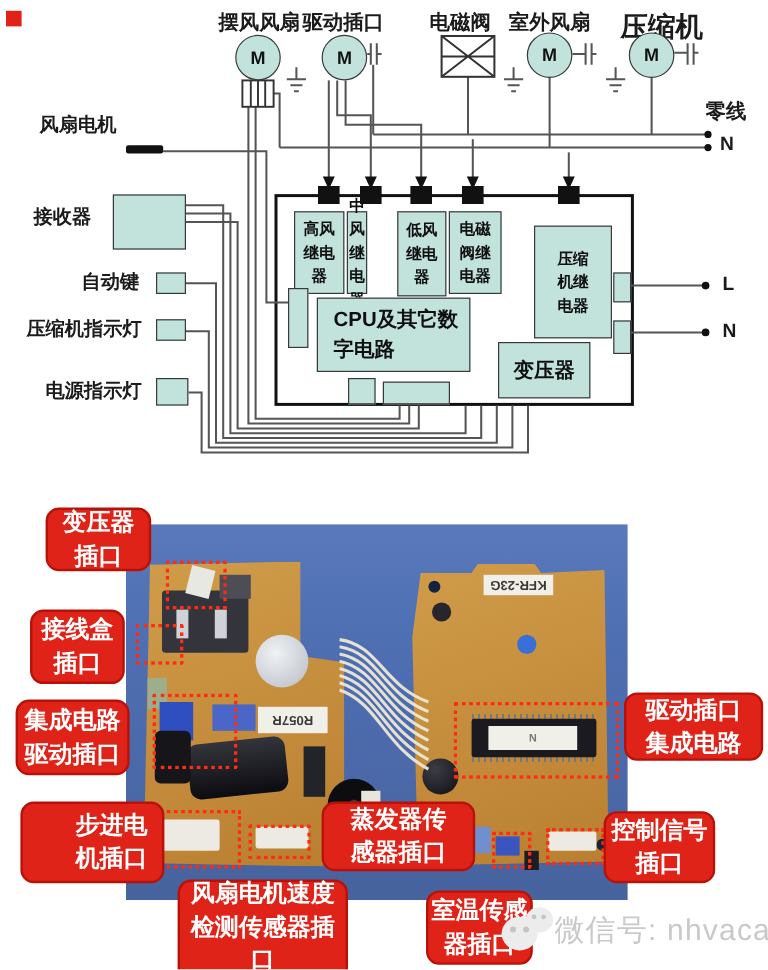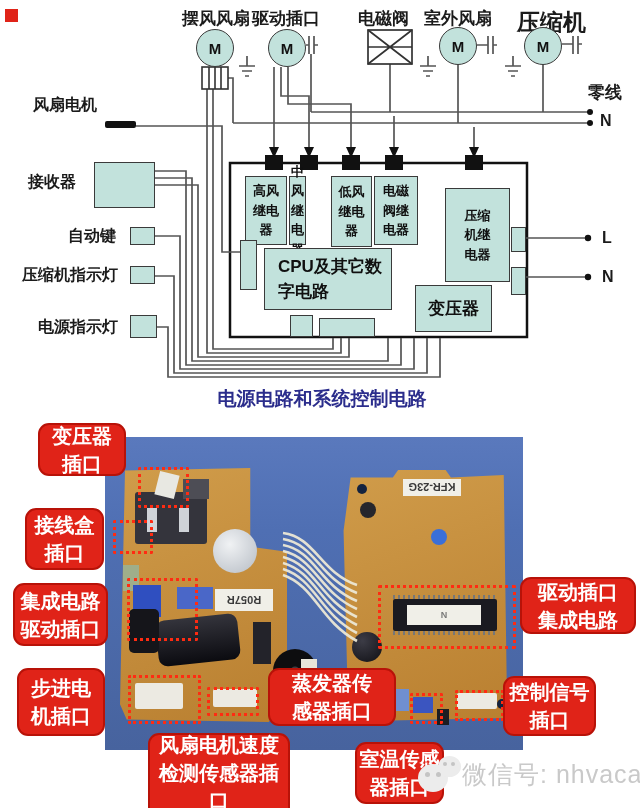--- a/index.html
+++ b/index.html
@@ -159,21 +159,20 @@
   <div class="teal blk cpu" style="left:264px;top:248px;width:128px;height:62px;">CPU及其它数
 字电路</div>
   <div class="teal blk xfmr" style="left:415px;top:285px;width:77px;height:47px;">变压器</div>
 
   <div class="teal" style="left:240px;top:240px;width:17px;height:50px;"></div>
   <div class="teal" style="left:511px;top:227px;width:15px;height:25px;"></div>
   <div class="teal" style="left:511px;top:267px;width:15px;height:28px;"></div>
   <div class="teal" style="left:290px;top:315px;width:23px;height:22px;"></div>
   <div class="teal" style="left:319px;top:318px;width:56px;height:19px;"></div>
 
-  <div class="caption" style="left:214px;top:386px;width:216px;">电源电路和系统控制电路</div>
 
   <div id="photo">
 
     <div class="board" style="left:15px;top:31px;width:167px;height:254px;
          clip-path:polygon(3% 1%,78% 0%,78% 31%,100% 33%,100% 91%,89% 100%,4% 99%,0% 93%);"></div>
 
     <div class="board" style="left:228px;top:33px;width:176px;height:253px;
          clip-path:polygon(10% 3%,34% 3%,37% 0%,64% 0%,67% 3%,97% 2%,99% 98%,33% 99%,8% 79%,6% 24%);"></div>
 
     <div class="cmp" style="left:30px;top:55px;width:72px;height:52px;background:#34343c;border-radius:3px;">
@@ -233,21 +232,21 @@
     <div class="dotted" style="left:305px;top:256px;width:27px;height:25px;"></div>
     <div class="dotted" style="left:350px;top:253px;width:43px;height:25px;"></div>
   </div>
 
   <div class="callout" style="left:38px;top:423px;width:84px;height:49px;">变压器
 插口</div>
   <div class="callout" style="left:25px;top:508px;width:75px;height:58px;">接线盒
 插口</div>
   <div class="callout" style="left:13px;top:583px;width:91px;height:59px;">集成电路
 驱动插口</div>
-  <div class="callout" style="left:17px;top:668px;width:84px;height:64px;">步进电
+  <div class="callout" style="left:17px;top:668px;width:84px;height:64px;padding-left:32px;">步进电
 机插口</div>
   <div class="callout" style="left:148px;top:733px;width:138px;height:75px;border-bottom-left-radius:0;border-bottom-right-radius:0;">风扇电机速度
 检测传感器插
 口</div>
   <div class="callout" style="left:355px;top:742px;width:85px;height:58px;">室温传感
 器插口</div>
   <div class="callout" style="left:268px;top:668px;width:124px;height:54px;">蒸发器传
 感器插口</div>
   <div class="callout" style="left:520px;top:577px;width:112px;height:53px;">驱动插口
 集成电路</div>

